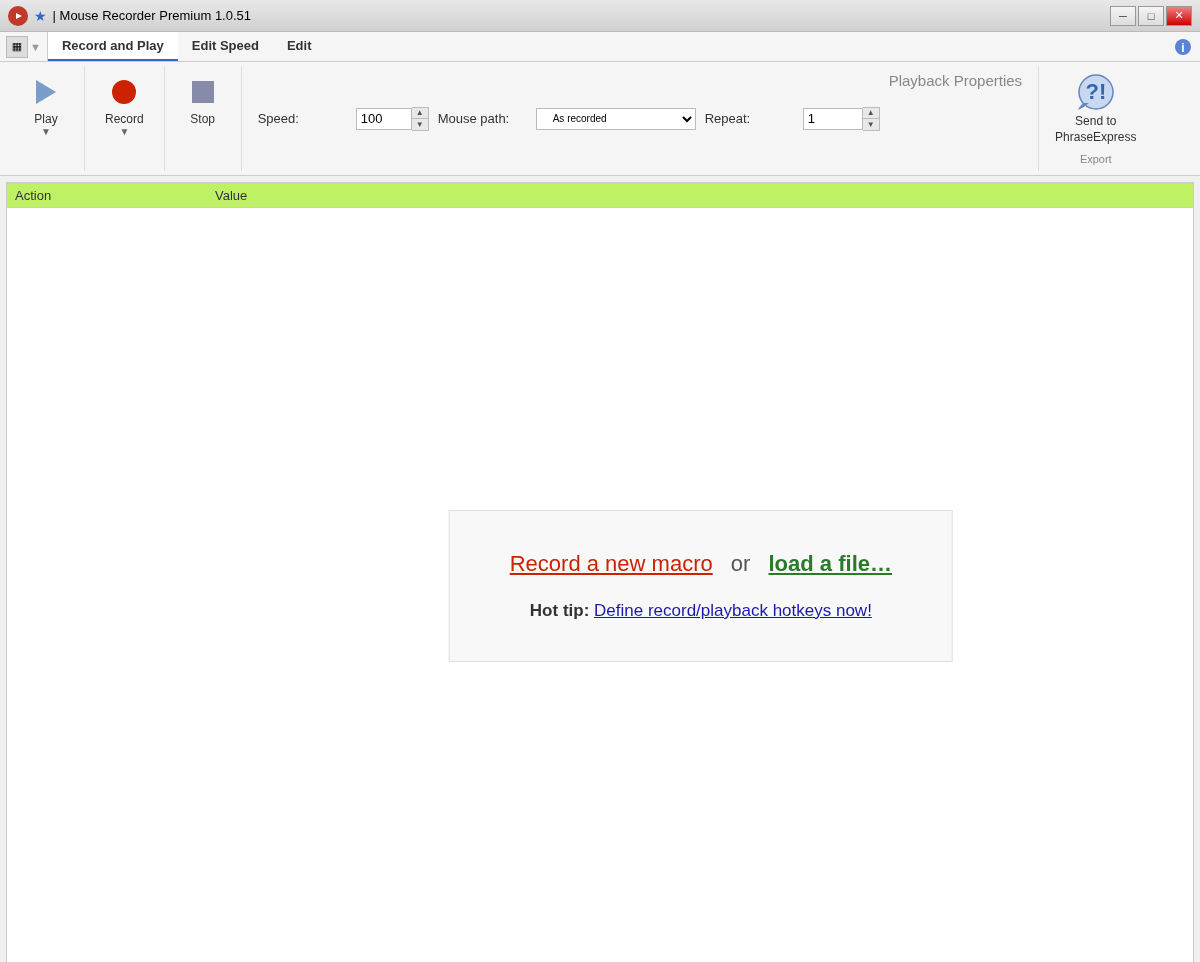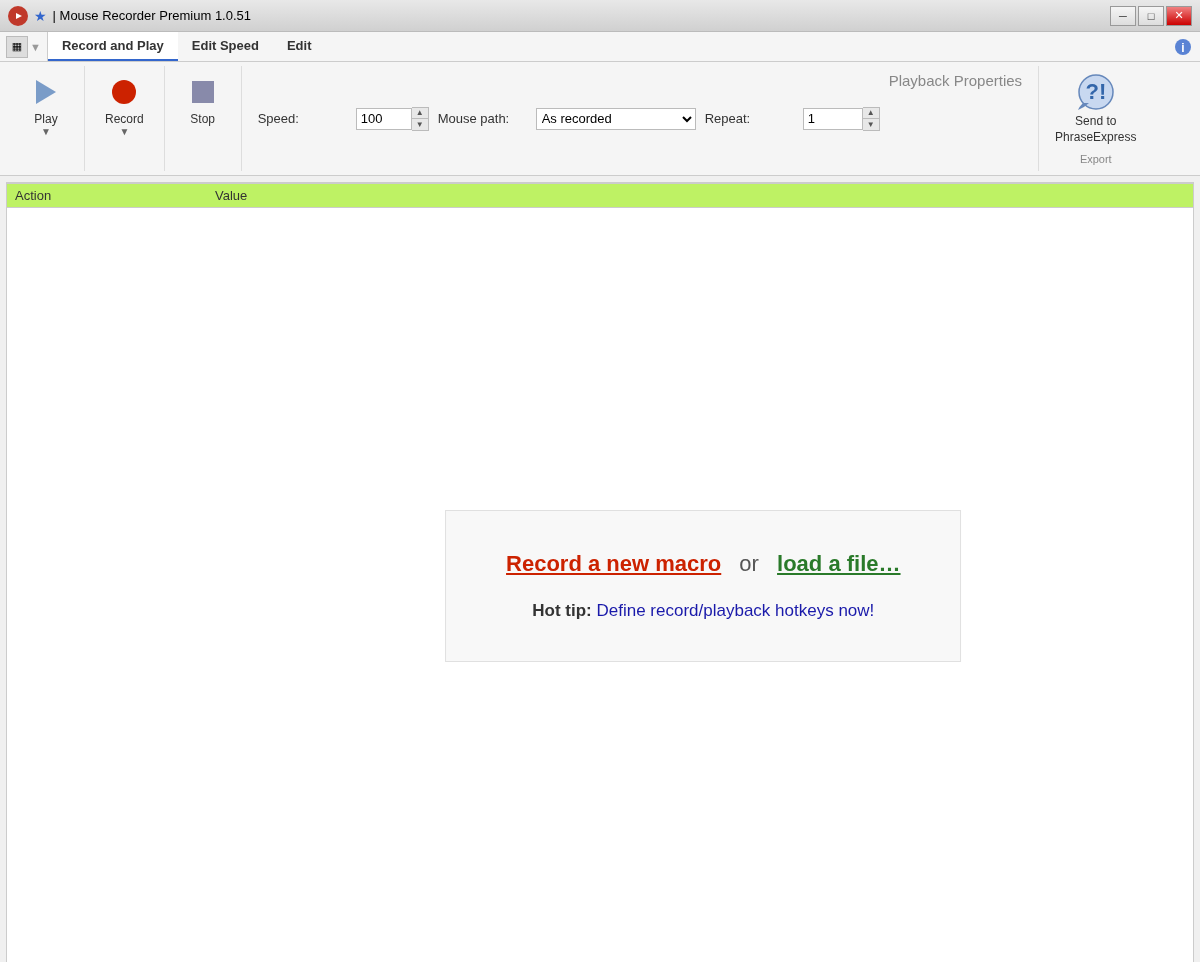--- a/index.html
+++ b/index.html
@@ -210,22 +210,22 @@
       border: 1px solid #bbb;
       background: white;
       padding: 0 4px;
       font-size: 13px;
     }
     .prop-select {
       width: 160px;
       height: 22px;
       border: 1px solid #bbb;
       background: white;
-      padding: 0 1px;
-      font-size: 13px;
+      padding: 0 12px;
+      font-size: 10px;
     }
     .spin-btns {
       display: flex;
       flex-direction: column;
       border: 1px solid #bbb;
       border-left: none;
     }
     .spin-btn {
       width: 16px;
       height: 11px;
@@ -326,21 +326,21 @@
       text-align: center;
     }
     .macro-line {
       font-size: 22px;
       margin-bottom: 24px;
       white-space: nowrap;
     }
     .record-link {
       color: #cc2200;
       text-decoration: underline;
-      font-weight: bold;
+      font-weight: normal;
       cursor: pointer;
     }
     .or-text {
       color: #555;
       margin: 0 12px;
     }
     .load-link {
       color: #2a7a2a;
       text-decoration: underline;
       font-weight: bold;
@@ -349,20 +349,21 @@
     .hot-tip-line {
       font-size: 17px;
       color: #333;
     }
     .hot-tip-label {
       font-weight: bold;
       color: #333;
     }
     .hotkey-link {
       color: #1a1aaa;
+      text-decoration: underline;
       cursor: pointer;
     }
   </style>
 </head>
 <body>
 
 <div class="title-bar">
   <div class="title-bar-left">
     <div class="title-bar-logo">
       <svg width="14" height="14" viewBox="0 0 14 14">

